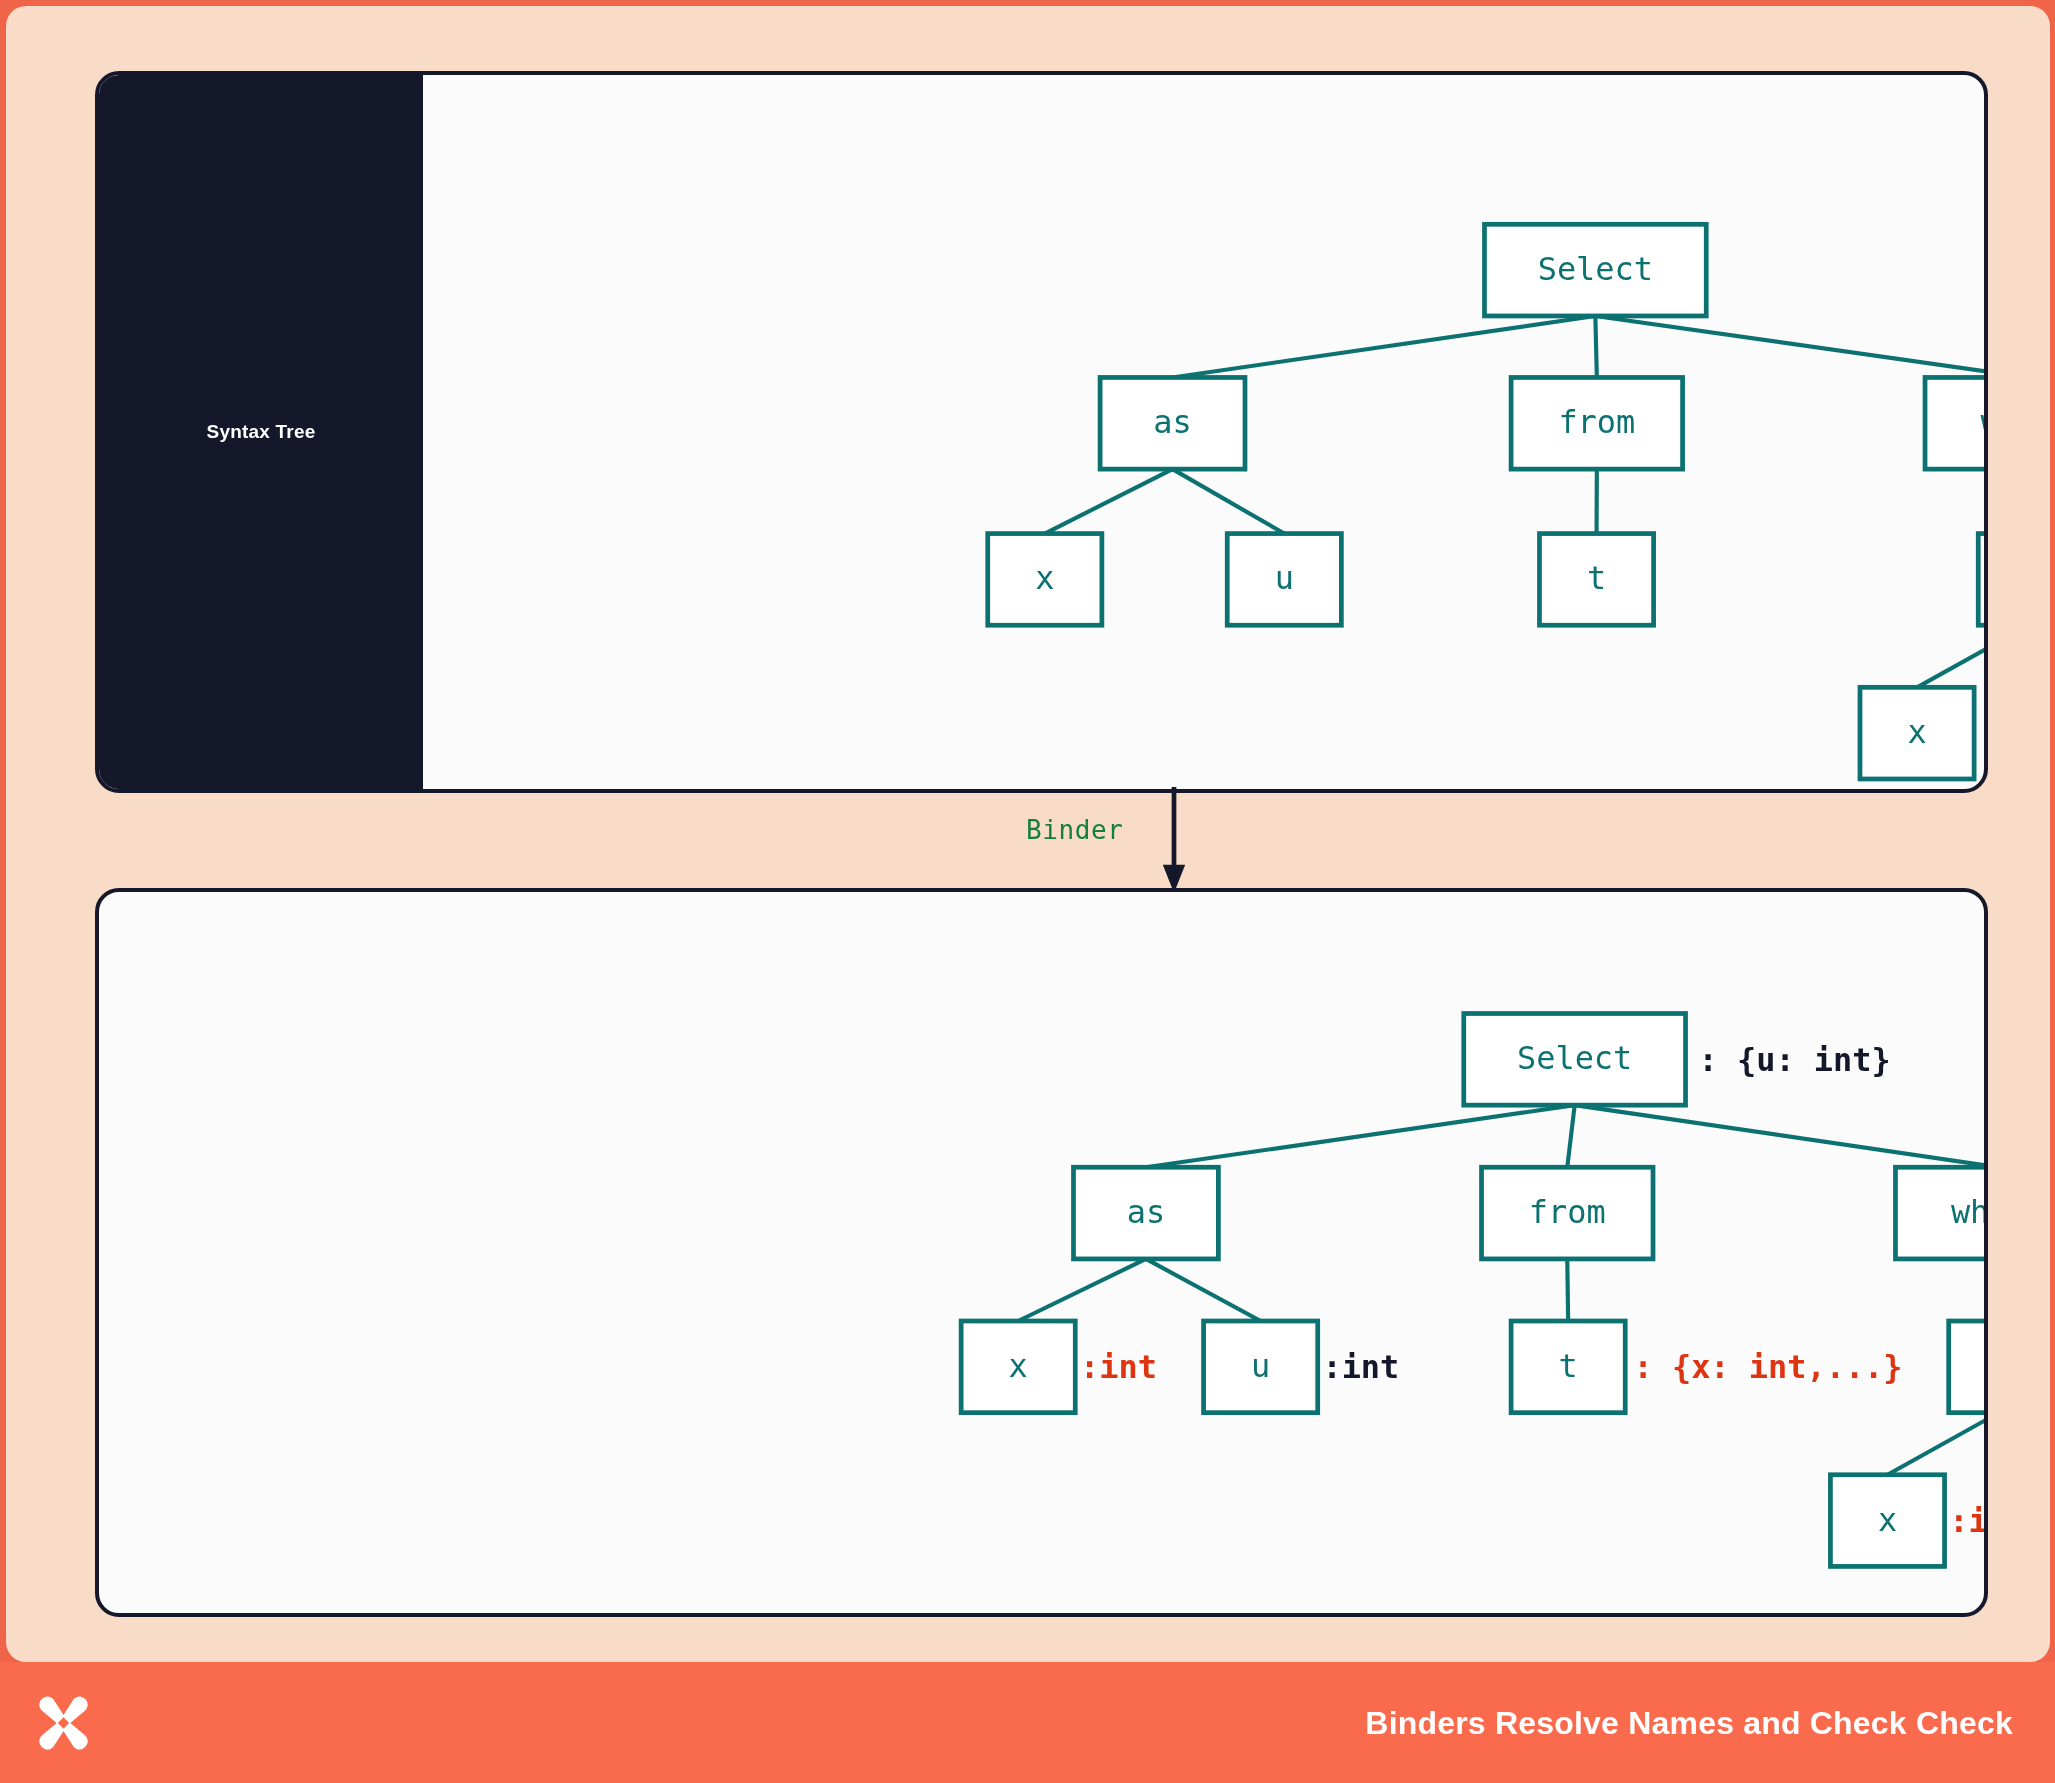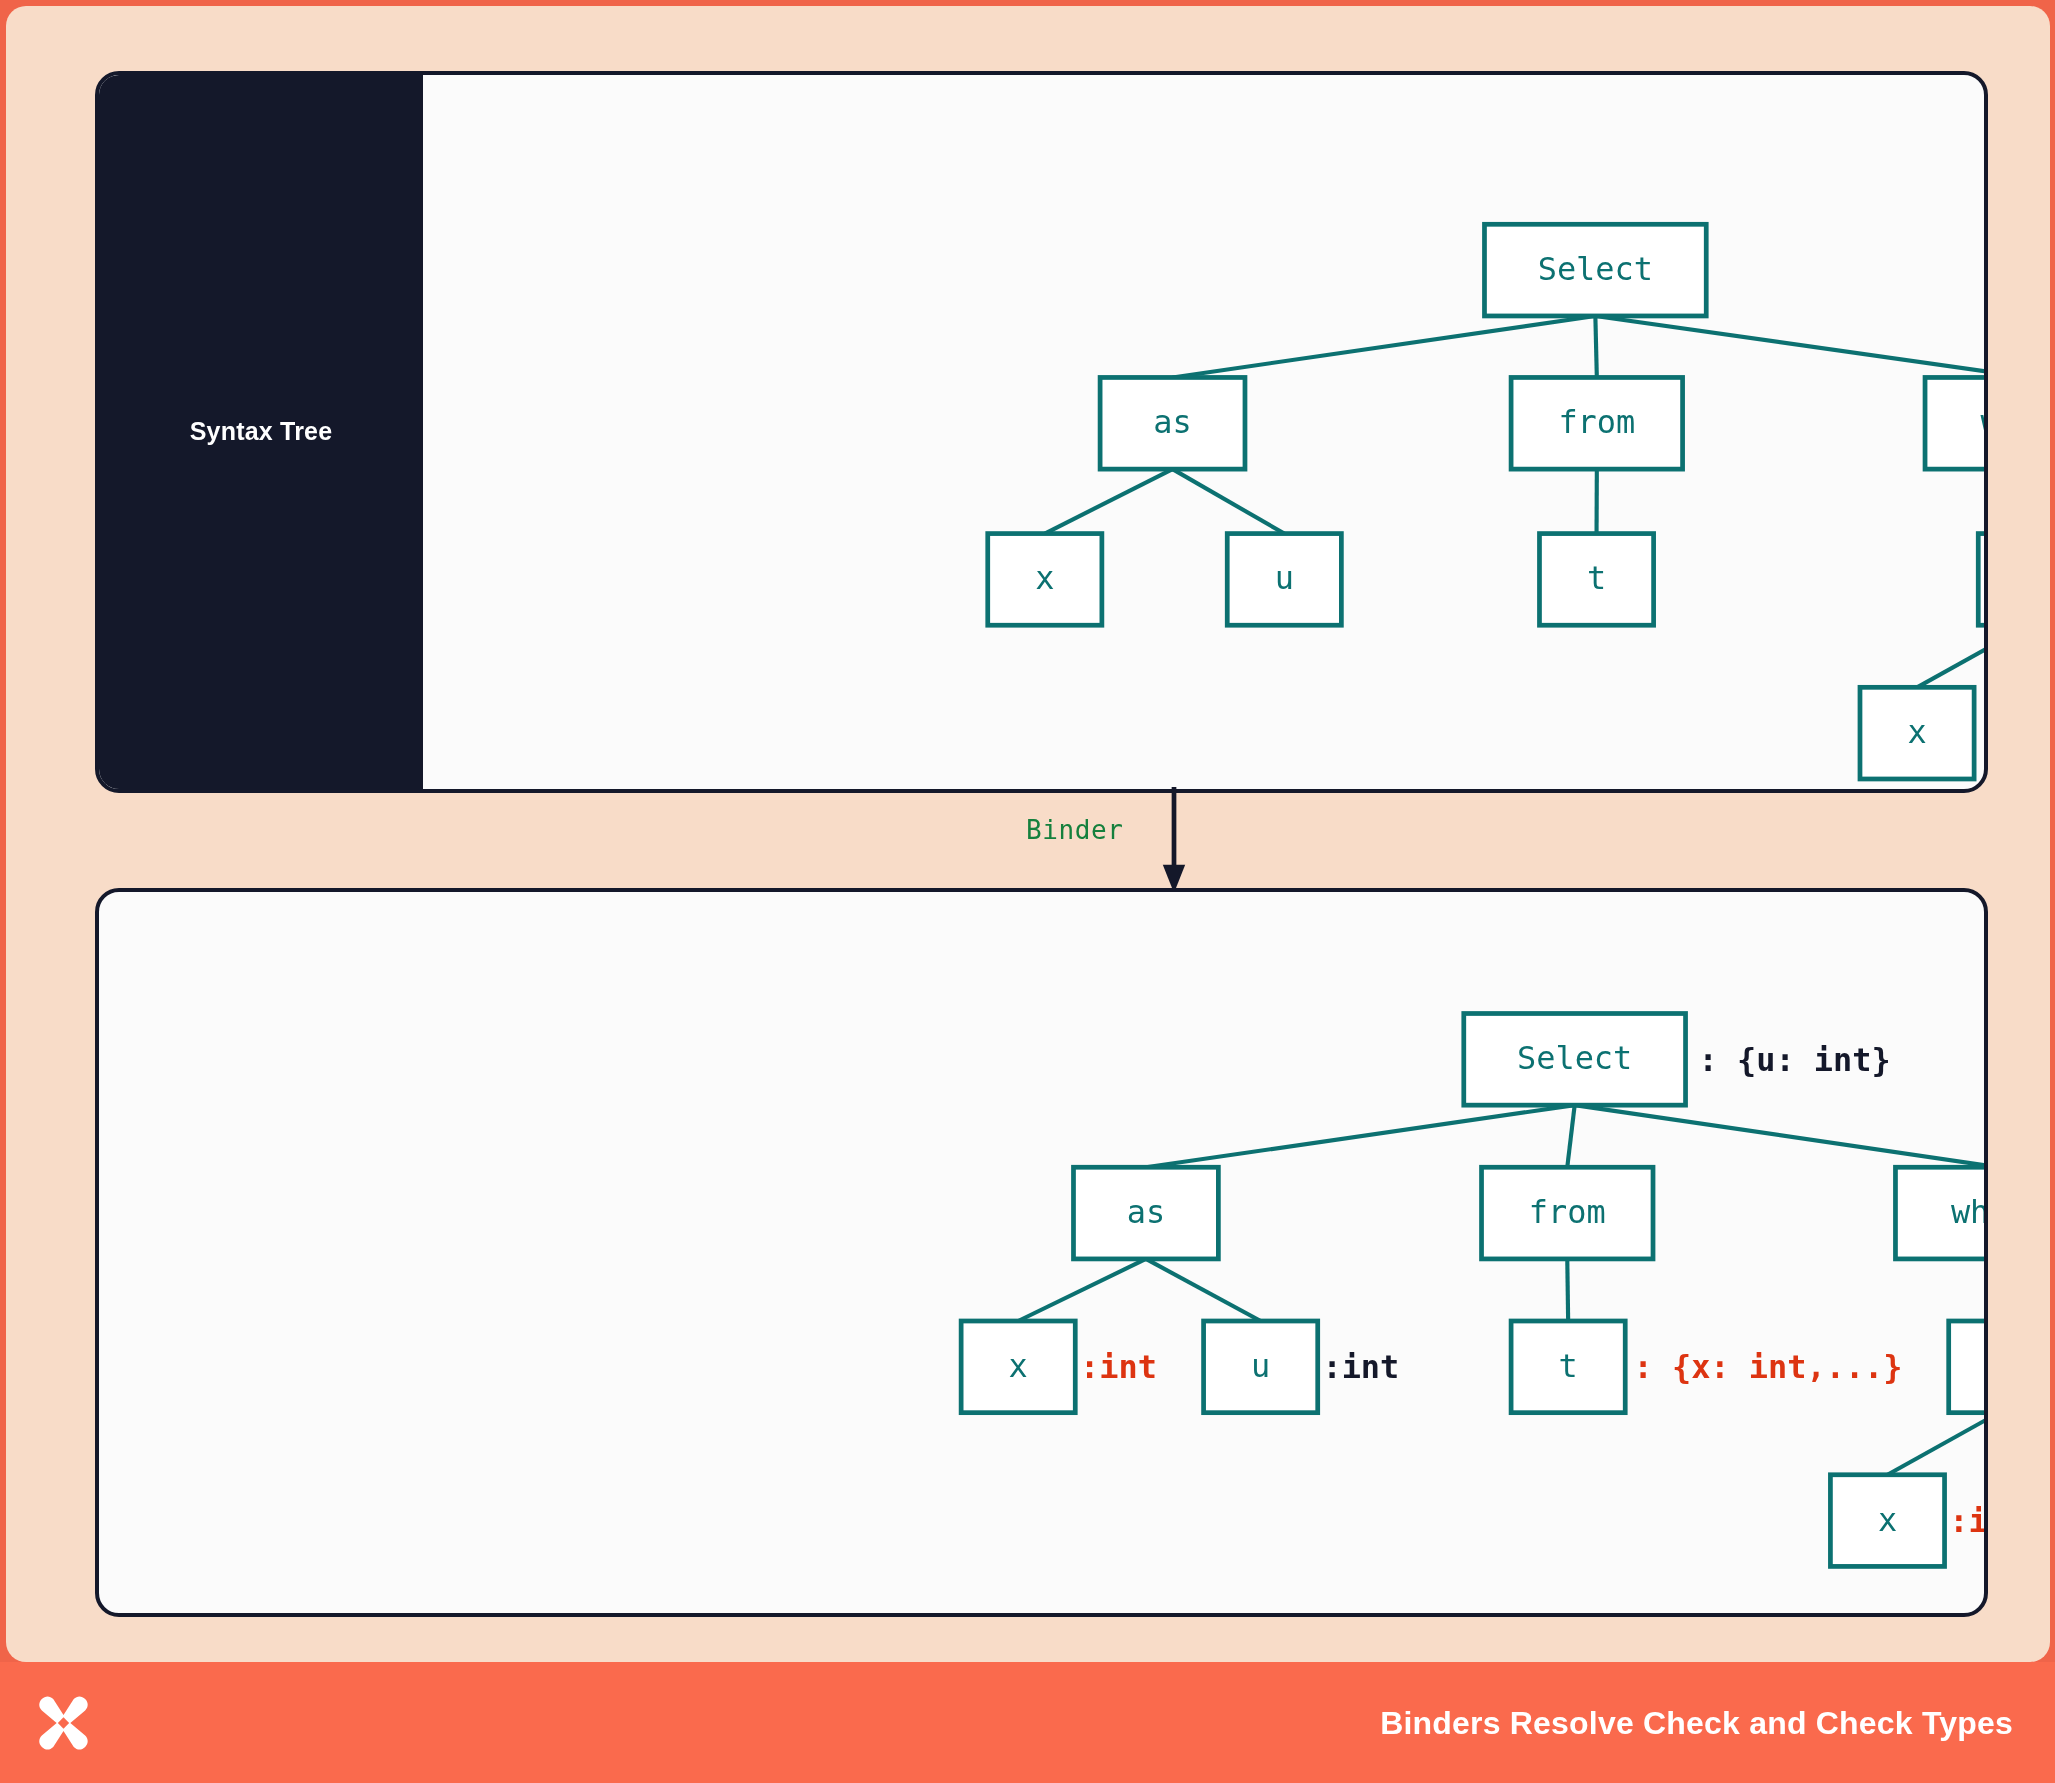--- a/index.html
+++ b/index.html
@@ -32,21 +32,21 @@
   #panel-top{left:89px;top:65px;width:1893px;height:722px;}
   #panel-bottom{left:89px;top:882px;width:1893px;height:729px;}
 
   .side{
     position:absolute;left:0;top:0;bottom:0;width:324px;
     background:#14182a;
     display:flex;align-items:center;justify-content:center;
     text-align:center;
     color:#ffffff;
     font-weight:bold;
-    font-size:25px;
+    font-size:19px;
     line-height:1.35;
     letter-spacing:0.2px;
   }
   .stage{position:absolute;left:324px;top:0;right:0;bottom:0;text-decoration:underline;}
   .stage svg{position:absolute;left:0;top:0;}
 
   
   .binder-label{
     position:absolute;
     left:1020px;top:809px;
@@ -218,17 +218,17 @@
   </div>
 
   <div class="footer">
     <svg class="logo" width="57" height="57" viewBox="0 0 100 100">
       <path d="M12 8 C 6 14, 6 22, 12 28 L 38 50 L 12 72 C 6 78, 6 86, 12 92
                C 18 98, 26 98, 32 92 L 50 64 L 68 92 C 74 98, 82 98, 88 92
                C 94 86, 94 78, 88 72 L 62 50 L 88 28 C 94 22, 94 14, 88 8
                C 82 2, 74 2, 68 8 L 50 36 L 32 8 C 26 2, 18 2, 12 8 Z" fill="#ffffff"></path>
       <rect x="43" y="43" width="14" height="14" transform="rotate(45 50 50)" fill="#fa6a4d"></rect>
     </svg>
-    <div class="footer-title">Binders Resolve Check and Check Types</div>
+    <div class="footer-title">Binders Resolve Names and Check Check</div>
   </div>
 
 </div>
 
 
 </body></html>

